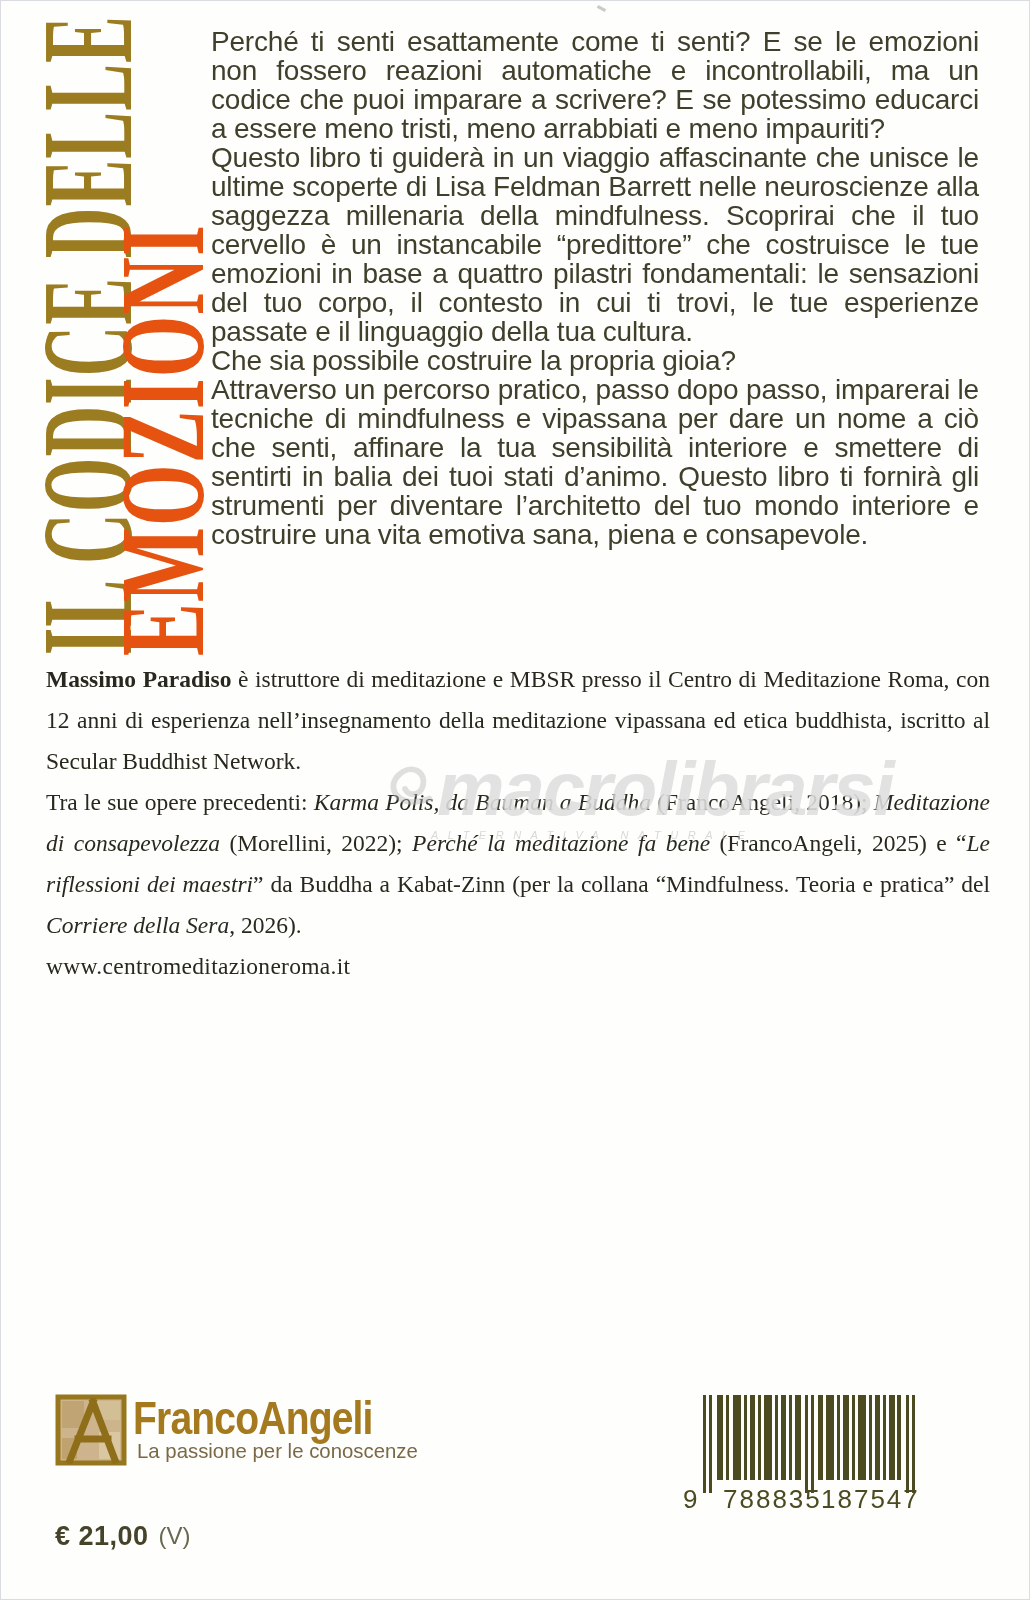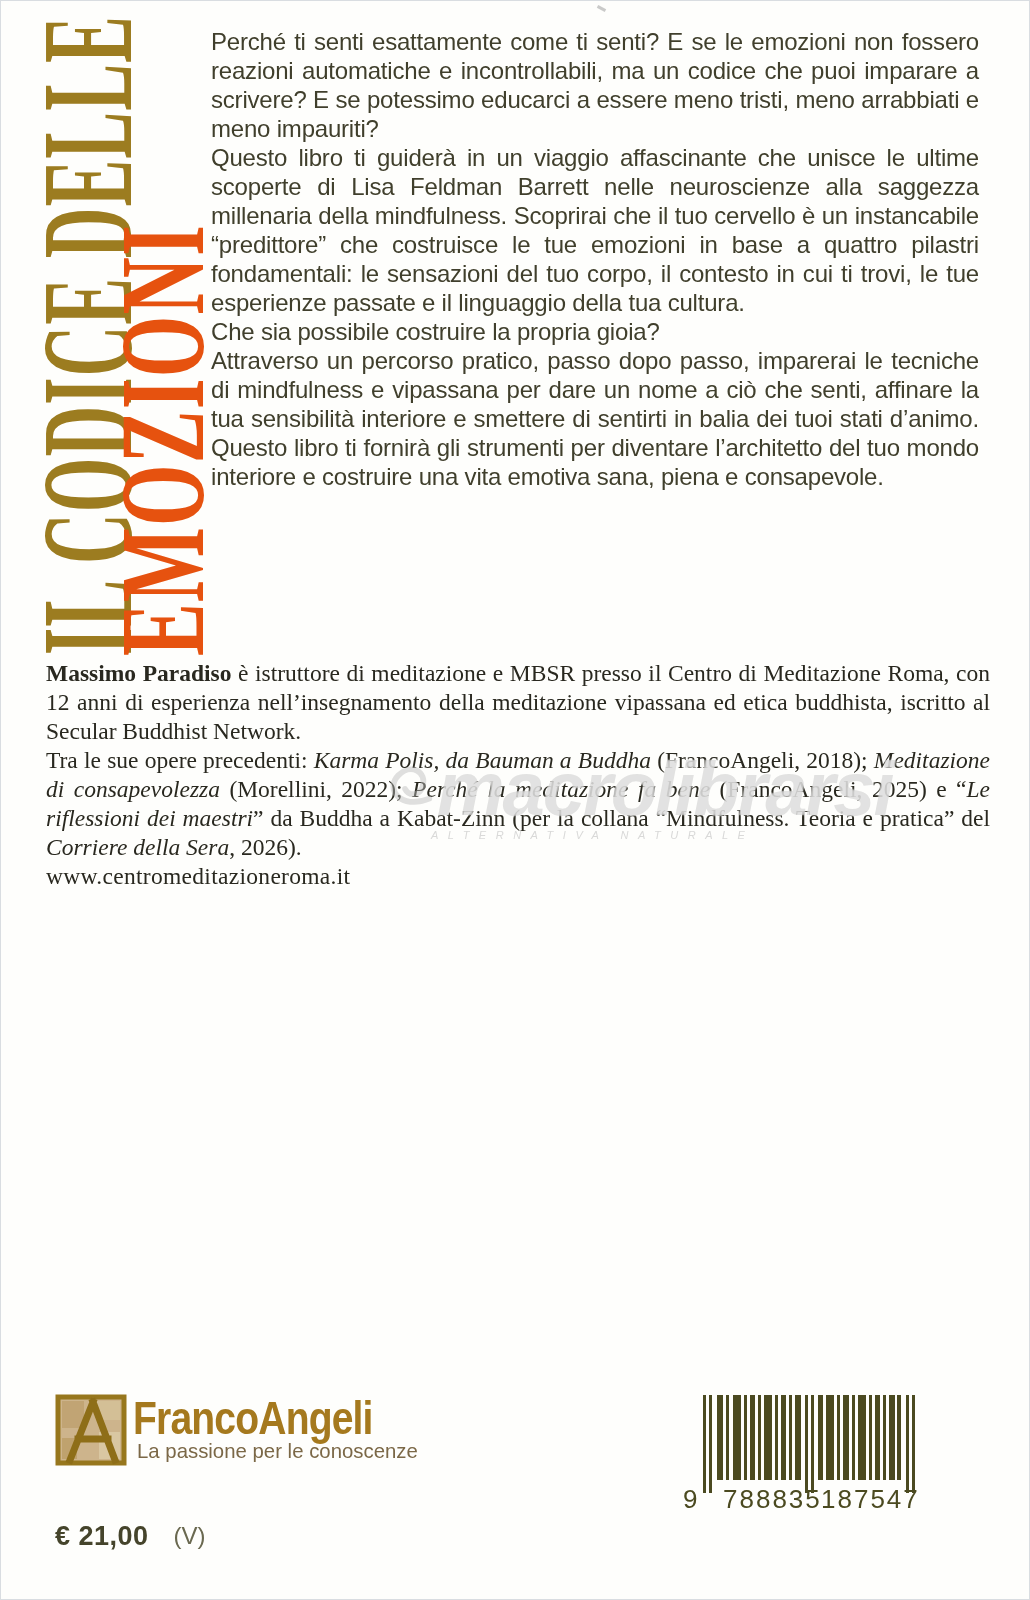--- a/index.html
+++ b/index.html
@@ -31,32 +31,32 @@
     left:116px;top:655px;
     font-size:120px;line-height:92px;
     color:#e6520f;
     transform:rotate(-90deg) scaleX(0.66);
   }
   
   .blurb{
     position:absolute;
     left:210px;top:26px;width:768px;
     color:#403f2c;
-    font-size:24px;line-height:29px;
+    font-size:28px;line-height:29px;
     letter-spacing:-0.2px;
     text-align:justify;
   }
   .blurb p{margin:0;}
   
   .bio{
     position:absolute;
     left:45px;top:658px;width:944px;
     color:#29281f;
     font-family:"Liberation Serif",serif;
-    font-size:23.5px;line-height:29px;
+    font-size:23.5px;line-height:41px;
     text-align:justify;
   }
   .bio p{margin:0;}
   .seg-bold{font-weight:700;}
   .seg-italic{font-style:italic;}
   .website{letter-spacing:0.3px;}
   
   .watermark{
     position:absolute;
     left:378px;top:748px;width:648px;
@@ -102,21 +102,21 @@
     letter-spacing:0.5px;
     color:#4a4a26;
     white-space:nowrap;
   }
   .barcode-svg{display:block;margin:4px auto 0;}
   
   .price{
     position:absolute;left:54px;top:1520px;
     color:#45442b;
     font-size:27px;line-height:30px;
-    display:flex;align-items:flex-end;gap:25px;
+    display:flex;align-items:flex-end;gap:10px;
     white-space:nowrap;
   }
   .price .amount{font-weight:700;letter-spacing:0.5px;}
   .price .suffix{font-size:24px;font-weight:400;color:#6a6950;}
   
   .scan-speck{
     position:absolute;left:596px;top:6px;width:9px;height:3px;
     background:#b4b4b4;opacity:0.7;transform:rotate(28deg);
   }
 </style>

